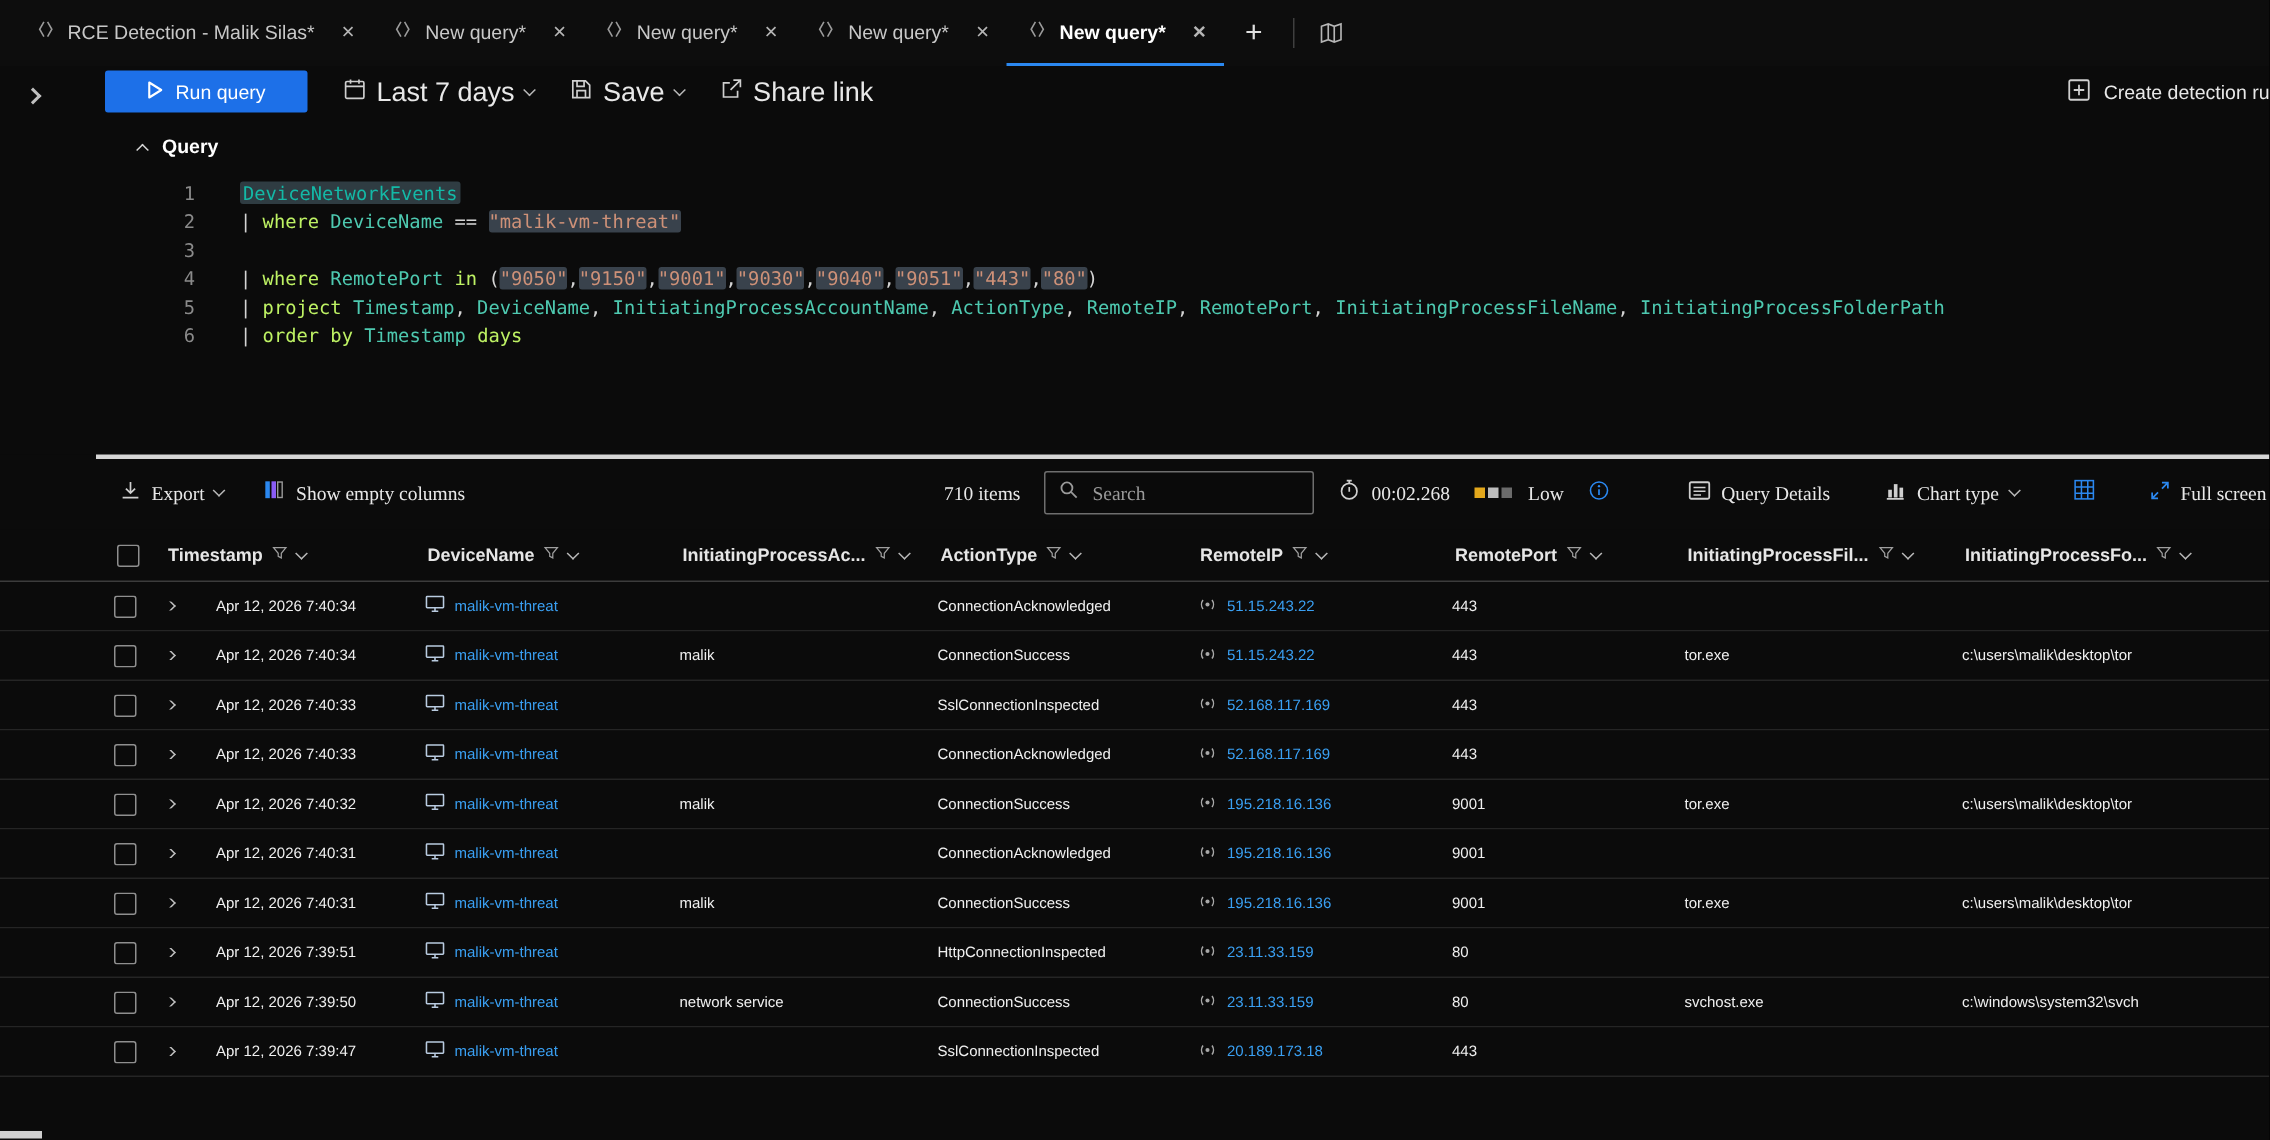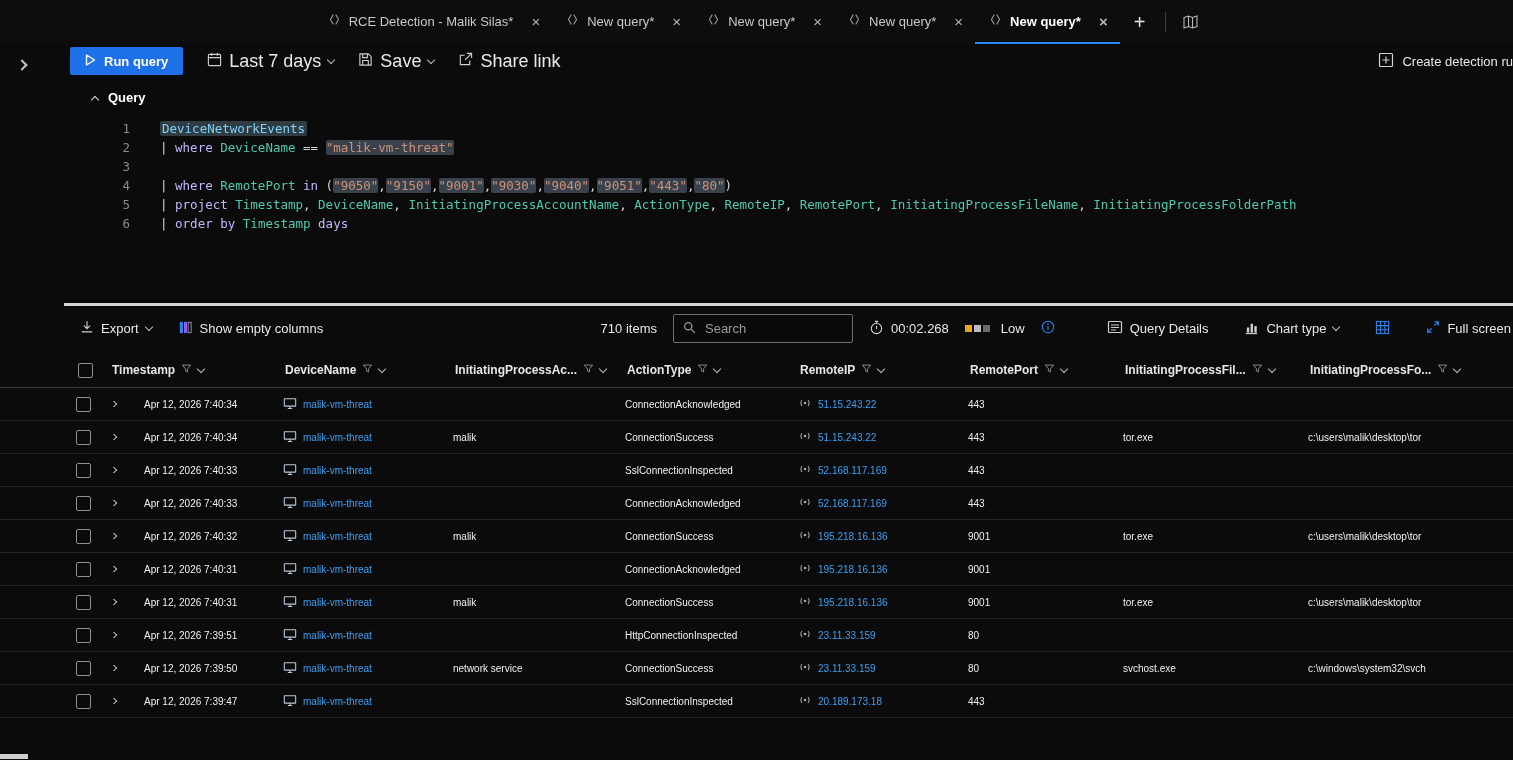--- a/index.html
+++ b/index.html
@@ -10,60 +10,60 @@
   }
   *{box-sizing:border-box;}
   html,body{margin:0;padding:0;}
   body{
     width:1513px;height:760px;overflow:hidden;background:#000;
     font-family:"Liberation Sans",sans-serif;color:var(--text);
   }
   .app{width:1513px;height:760px;background:var(--bg);position:relative;overflow:hidden;}
 
   
-  .tabbar{height:44px;display:flex;align-items:stretch;background:#0d0d0d;padding-left:10px;justify-content:center;}
+  .tabbar{height:44px;display:flex;align-items:stretch;background:#0d0d0d;padding-left:10px;}
   #tabs{display:flex;}
   .tab{display:flex;align-items:center;gap:8px;padding:0 12px 0 14px;font-size:13px;color:#c8c8c8;
        border-bottom:2px solid transparent;cursor:pointer;white-space:nowrap;}
   .tab.active{color:#fff;font-weight:700;border-bottom-color:var(--accent);}
   .tab-close{margin-left:10px;font-size:15px;color:#b5b5b5;line-height:1;cursor:pointer;}
   .add-tab{font-size:20px;color:#e0e0e0;padding:0 14px;display:flex;align-items:center;cursor:pointer;}
   .tb-divider{width:1px;background:#3f3f3f;margin:12px 6px;}
   .map-btn{display:flex;align-items:center;padding:0 10px;cursor:pointer;}
 
   
   .toolbar{height:34px;display:flex;align-items:center;gap:24px;padding-left:70px;position:relative;background:var(--bg);}
   .expand-pane{position:absolute;left:18px;top:11px;color:var(--accent);cursor:pointer;}
   .expand-pane .chev{width:8px;height:8px;border-width:2px;}
   .btn-run{display:flex;align-items:center;gap:8px;background:#1d70e8;color:#fff;border:none;height:28px;
-           padding:0 15px;border-radius:2px;font-size:13px;font-family:inherit;cursor:pointer;font-weight:bold;}
+           padding:0 28px;border-radius:2px;font-size:13px;font-family:inherit;cursor:pointer;}
   .tool-item{display:flex;align-items:center;gap:7px;font-size:18px;color:#e8e8e8;cursor:pointer;white-space:nowrap;}
   .toolbar-right{margin-left:auto;display:flex;align-items:center;gap:8px;font-size:13px;color:#e8e8e8;
                  white-space:nowrap;overflow:hidden;cursor:pointer;}
 
   
   .query-section{height:225px;padding:12px 0 0 92px;background:var(--bg);}
   .query-header{display:flex;align-items:center;gap:10px;font-size:13px;font-weight:700;color:#fff;cursor:pointer;}
   .code{margin-top:14px;font-family:"DejaVu Sans Mono","Liberation Mono",monospace;font-size:12.5px;line-height:19px;cursor:text;}
   .code-line{display:flex;}
   .ln{width:38px;text-align:right;color:#8a8a8a;flex:none;}
   .code-text{padding-left:30px;white-space:pre;}
-  .tk-p{color:#d4d4d4}.tk-k{color:#c4b5fd}.tk-f{color:#4ec9b0}.tk-o{color:#d4d4d4}
+  .tk-p{color:#d4d4d4}.tk-k{color:#bef264}.tk-f{color:#4ec9b0}.tk-o{color:#d4d4d4}
   .tk-s{color:#ce9178;background:#39424c;border-radius:2px;}
-  .tk-tbl{color:#7dd3fc;background:#2f3c42;border-radius:2px;padding:0 2px;}
+  .tk-tbl{color:#14b8a6;background:#2f3c42;border-radius:2px;padding:0 2px;}
 
   .splitter{height:3px;background:#d6d6d6;margin-left:64px;cursor:row-resize;}
 
   
   .rtabs{display:flex;gap:34px;padding-left:80px;height:35px;background:var(--bg);}
   .rtab{display:flex;align-items:center;font-size:13px;color:#e4e4e4;border-bottom:3px solid transparent;
         padding:0 2px;cursor:pointer;}
   .rtab.active{font-weight:700;color:#fff;border-bottom-color:var(--accent);}
 
-  .rtoolbar{display:flex;align-items:center;padding:8px 0 10px 80px;gap:26px;font-size:13px;color:#e8e8e8;background:var(--bg);}
+  .rtoolbar{display:flex;align-items:center;padding:8px 0 10px 80px;gap:26px;font-size:13px;color:#e8e8e8;background:var(--bg);font-family:Liberation Serif, serif;}
   .rt-item{display:flex;align-items:center;gap:7px;white-space:nowrap;cursor:pointer;}
   .rt-static{cursor:default;}
   .rt-mid{margin-left:auto;display:flex;align-items:center;gap:16px;}
   .rt-right{display:flex;align-items:center;gap:36px;margin-left:26px;padding-right:2px;}
   .searchbox{width:180px;height:29px;border:1px solid #6e6e6e;border-radius:2px;display:flex;align-items:center;
              gap:7px;padding:0 9px;background:#0a0a0a;cursor:text;}
   .searchbox input{background:transparent;border:none;outline:none;color:#5eead4;font-size:13px;width:120px;font-family:inherit;}
   .searchbox input::placeholder{color:#9a9a9a;}
   .squares{display:flex;gap:2px;margin-right:4px;}
   .sq{width:7px;height:7px;display:inline-block;}

